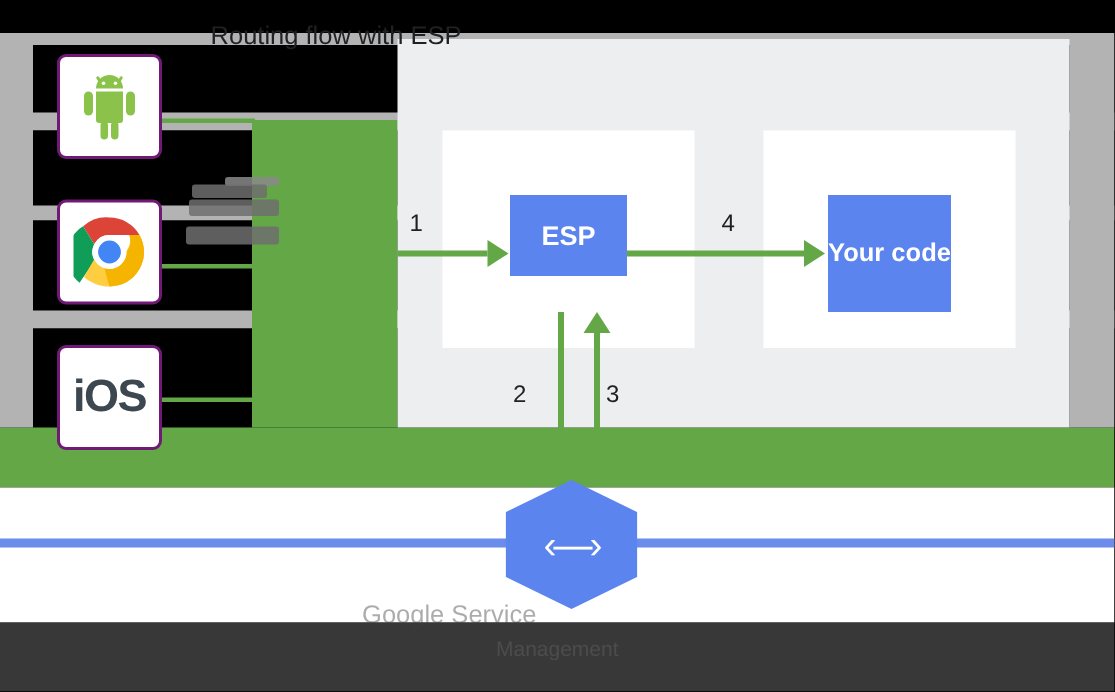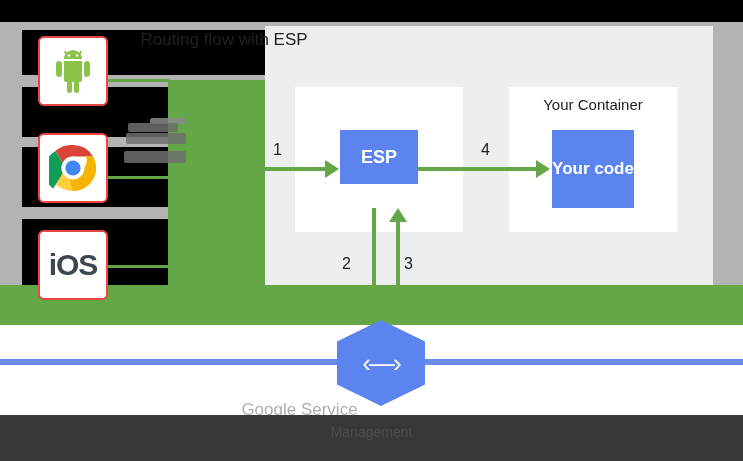--- a/index.html
+++ b/index.html
@@ -32,40 +32,40 @@
 
   
   .smudge{position:absolute;background:#6e6e6e;opacity:.85;border-radius:2px;}
   #smudge1{left:128px;top:123px;width:50px;height:9px;}
   #smudge2{left:126px;top:133px;width:60px;height:11px;}
   #smudge3{left:124px;top:151px;width:62px;height:12px;}
   #smudge4{left:150px;top:118px;width:36px;height:6px;background:#8a8a8a;}
 
   
   .tile{position:absolute;width:70px;height:70px;background:#fff;
-        border:2px solid #ef4444;border-radius:6px;
+        border:2px solid #701a75;border-radius:6px;
         display:flex;align-items:center;justify-content:center;box-sizing:border-box;}
   #tile-android{left:38px;top:36px;}
   #tile-chrome {left:38px;top:133px;}
   #tile-ios    {left:38px;top:230px;}
 
   .ios-label{font-weight:bold;font-size:30px;color:#3c4750;
              font-family:"Liberation Sans",sans-serif;letter-spacing:-1px;}
 
   
   .stub{position:absolute;height:3px;background:#63a746;}
   #stub-a{left:108px;top:79px;width:62px;}
   #stub-b{left:108px;top:176px;width:62px;}
   #stub-c{left:108px;top:265px;width:62px;}
 
   
   #panel{position:absolute;left:265px;top:26px;width:448px;height:259px;
          background:#eceef0;}
 
-  #panel-title{position:absolute;left:0;top:30px;width:448px;text-align:center;
+  #panel-title{position:absolute;left:0;top:14px;width:448px;text-align:center;
                font-size:17px;color:#202124;}
 
   
   .card{position:absolute;background:#fff;}
   #card-esp {left:295px;top:87px;width:168px;height:145px;}
   #card-your{left:509px;top:87px;width:168px;height:145px;}
 
   .card-title{position:absolute;top:96px;width:168px;text-align:center;
               font-size:15px;color:#202124;}
   #title-esp {left:295px;}
@@ -185,21 +185,20 @@
   <div class="tile" id="tile-ios">
     <span class="ios-label">iOS</span>
   </div>
 
   <div id="panel"></div>
   <div id="panel-title">Routing flow with ESP</div>
 
   <div class="card" id="card-esp"></div>
   <div class="card" id="card-your"></div>
 
-  <div class="card-title" id="title-your">Your Container</div>
 
   <div class="hline" id="line1"></div>
   <div class="arrow-r" id="head1"></div>
   <div class="hline" id="line4"></div>
   <div class="arrow-r" id="head4"></div>
   <div class="vline" id="line2"></div>
   <div class="vline" id="line3"></div>
   <div class="arrow-u" id="head3"></div>
 
   <div class="bluebox" id="box-esp">ESP</div>

